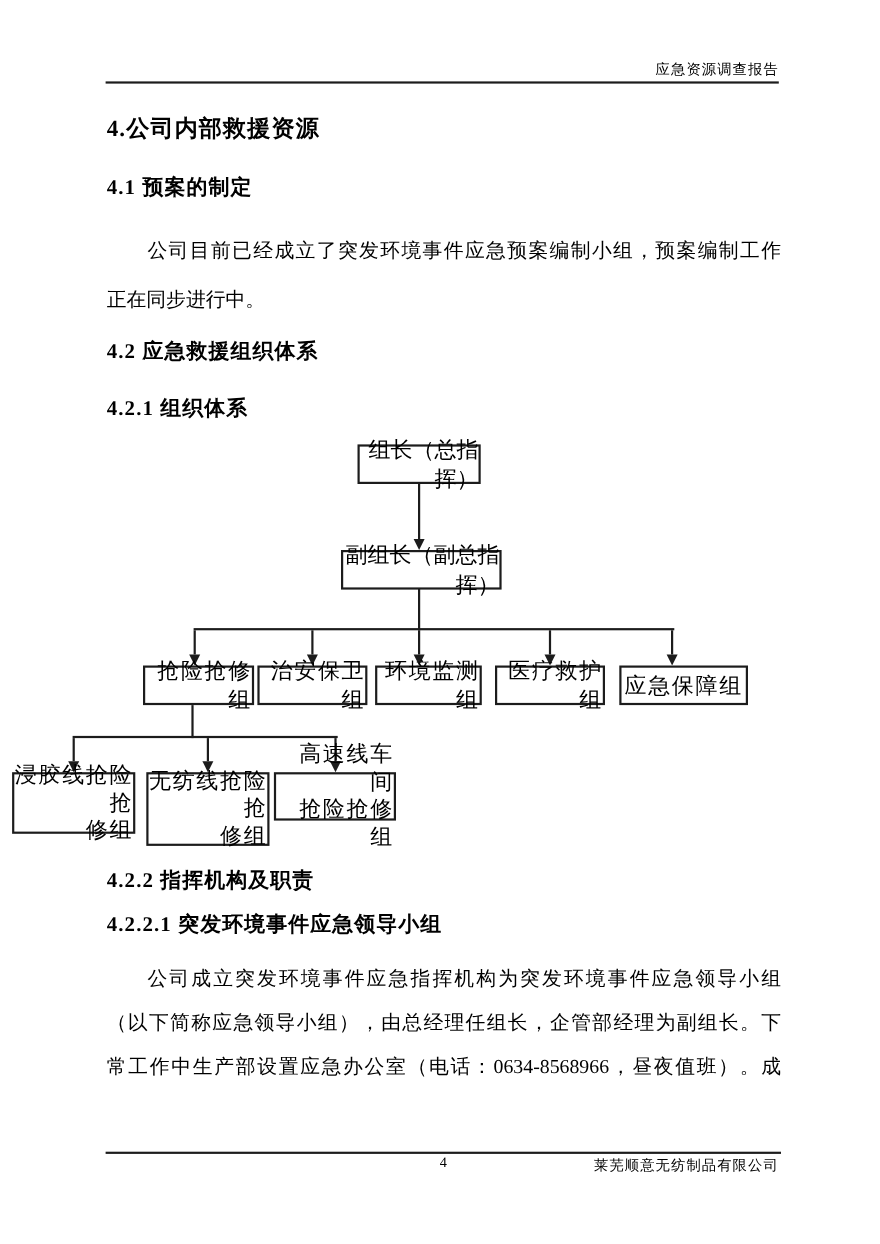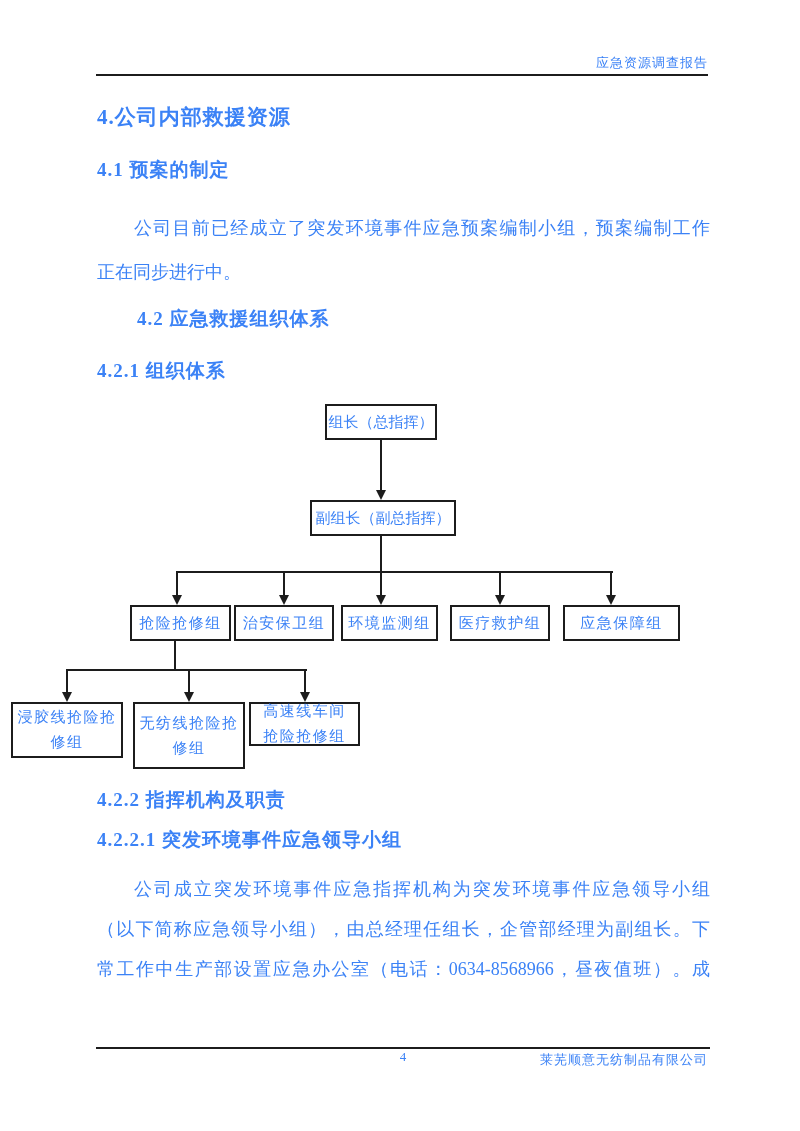--- a/index.html
+++ b/index.html
@@ -1,20 +1,20 @@
 <!DOCTYPE html>
 <html><head>
 <meta charset="utf-8">
 <style>
   html,body { margin:0; padding:0; background:#ffffff; }
   .page {
     position:relative;
     width:800px; height:1131px;
     background:#ffffff;
-    color:#3b82f6;
+    color:#000000;
     font-family:"Liberation Serif","DejaVu Serif",serif;
     overflow:hidden;
   }
   
   .header-title {
     position:absolute; top:54px; right:92px;
     font-size:13px; letter-spacing:1px;
   }
   .header-rule {
     position:absolute; top:74px; left:96px; width:612px; height:2px;
@@ -23,41 +23,41 @@
   
   .h-main {
     position:absolute; left:97px; top:103px;
     font-size:21px; font-weight:bold; letter-spacing:1px;
   }
   .h-sub {
     position:absolute; left:97px;
     font-size:19px; font-weight:bold; letter-spacing:1px;
   }
   #h41   { top:157px; }
-  #h42   { top:306px;margin-left:40px; }
+  #h42   { top:306px; }
   #h421  { top:358px; }
   #h422  { top:787px; }
   #h4221 { top:827px; }
   
   .para {
     position:absolute; left:97px; width:613px;
     font-size:18px;
   }
   #p41   { top:206px; line-height:44px; }
   #p4221 { top:869px; line-height:40px; }
   .pline        { text-align:justify; }
   .pline.full   { text-align-last:justify; }
   .pline.indent { text-indent:37px; }
   
   .orgchart { position:absolute; left:0; top:395px; width:800px; height:375px; }
   .obox {
     position:absolute; box-sizing:border-box;
     border:2px solid #1c1c1c; background:#fff;
     display:flex; align-items:center; justify-content:center;
-    text-align:center; font-size:15px; letter-spacing:1.5px;
+    text-align:right; font-size:20px; letter-spacing:1.5px;
   }
   .obox.tight { letter-spacing:0; }
   .obox.two-line { white-space:pre-line; line-height:25px; }
   .vline, .hline { position:absolute; background:#1c1c1c; }
   .vline { width:2px; }
   .hline { height:2px; }
   .arrowhead {
     position:absolute; width:0; height:0;
     border-left:5px solid transparent;
     border-right:5px solid transparent;

